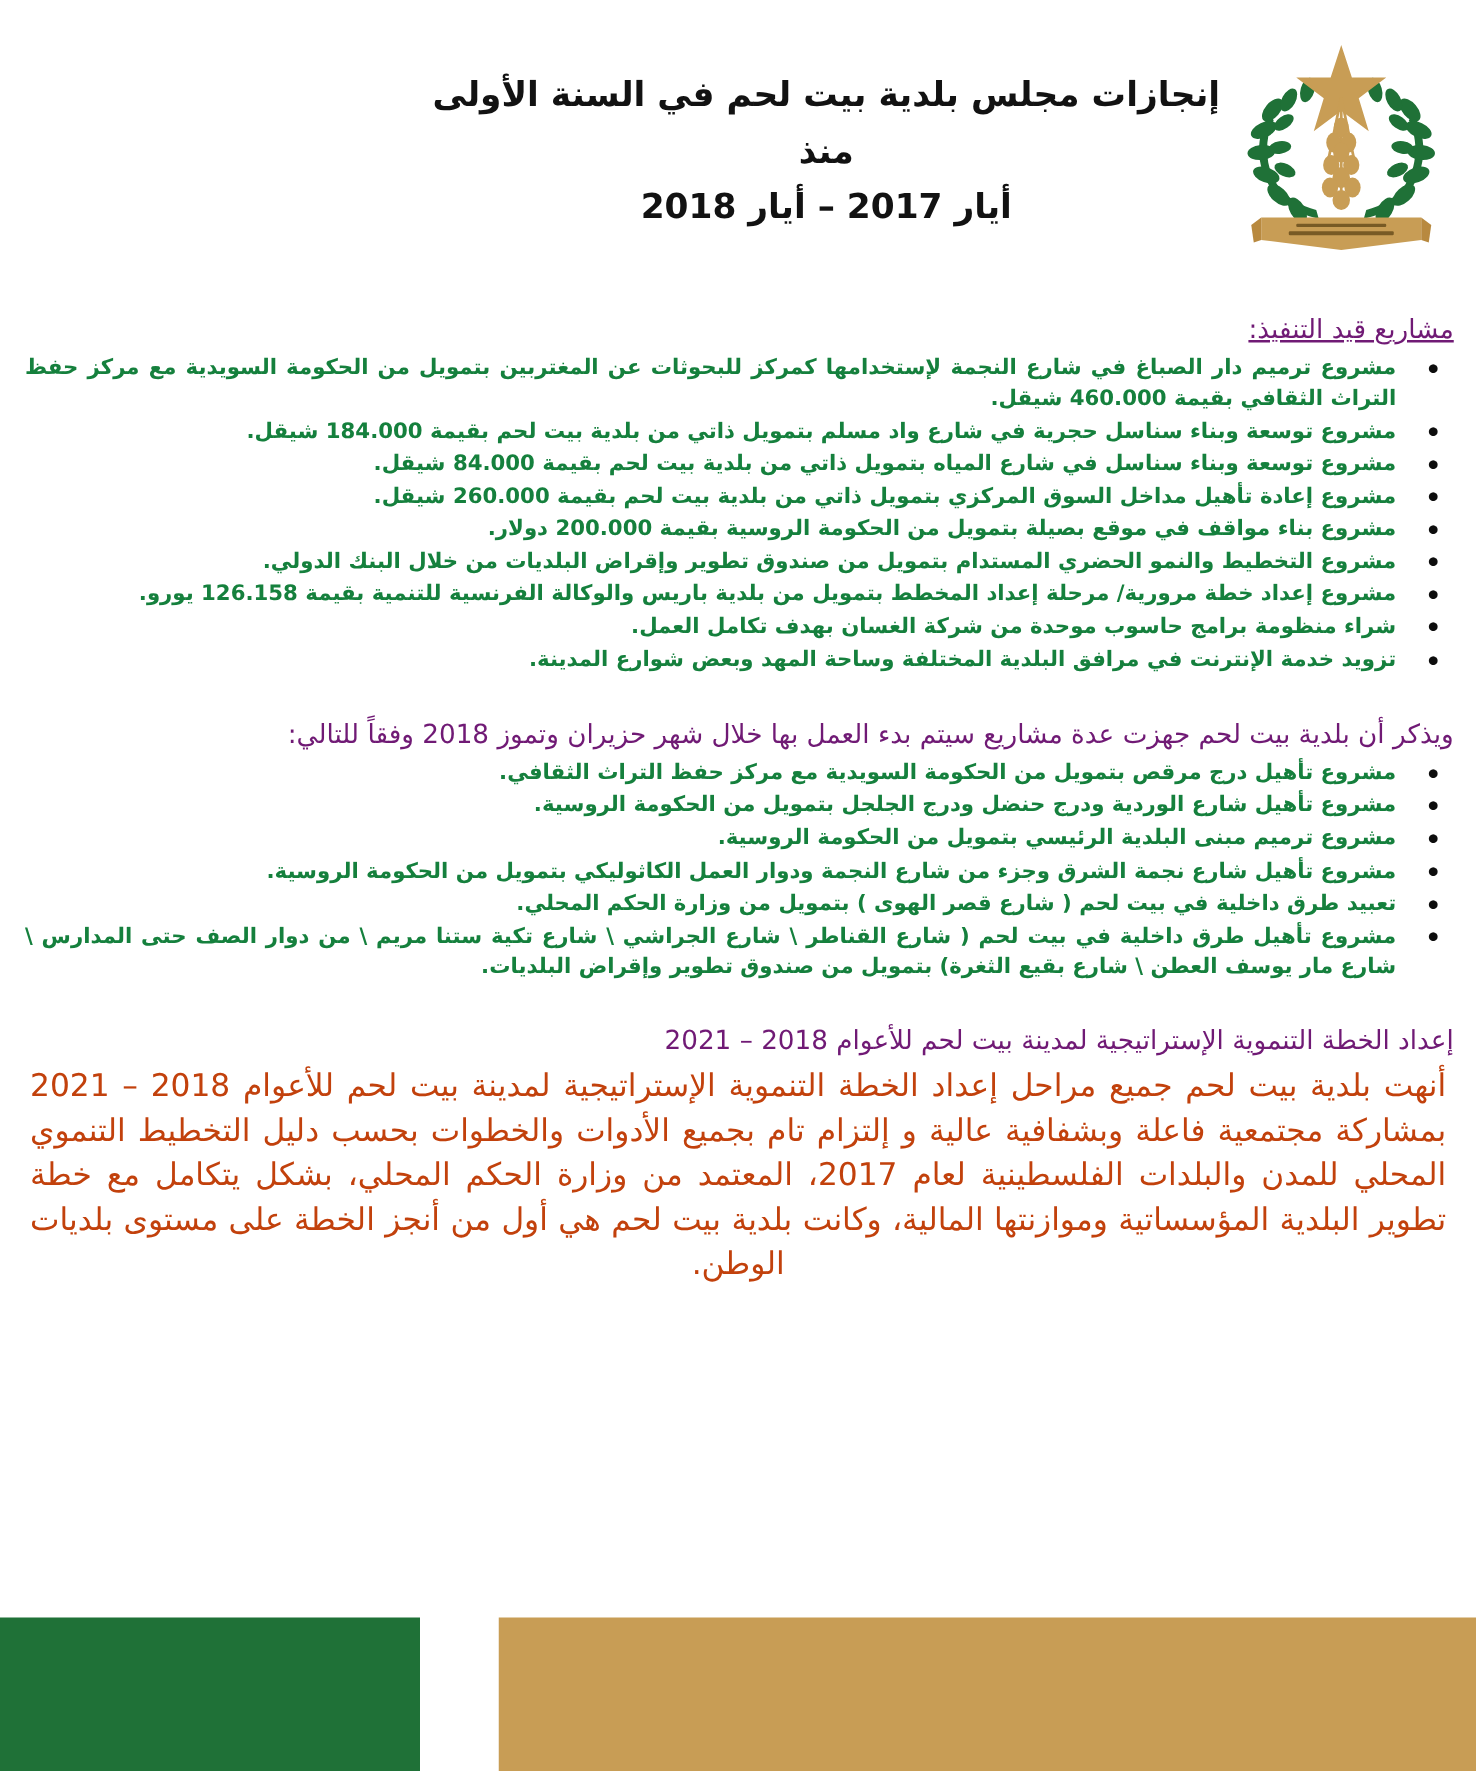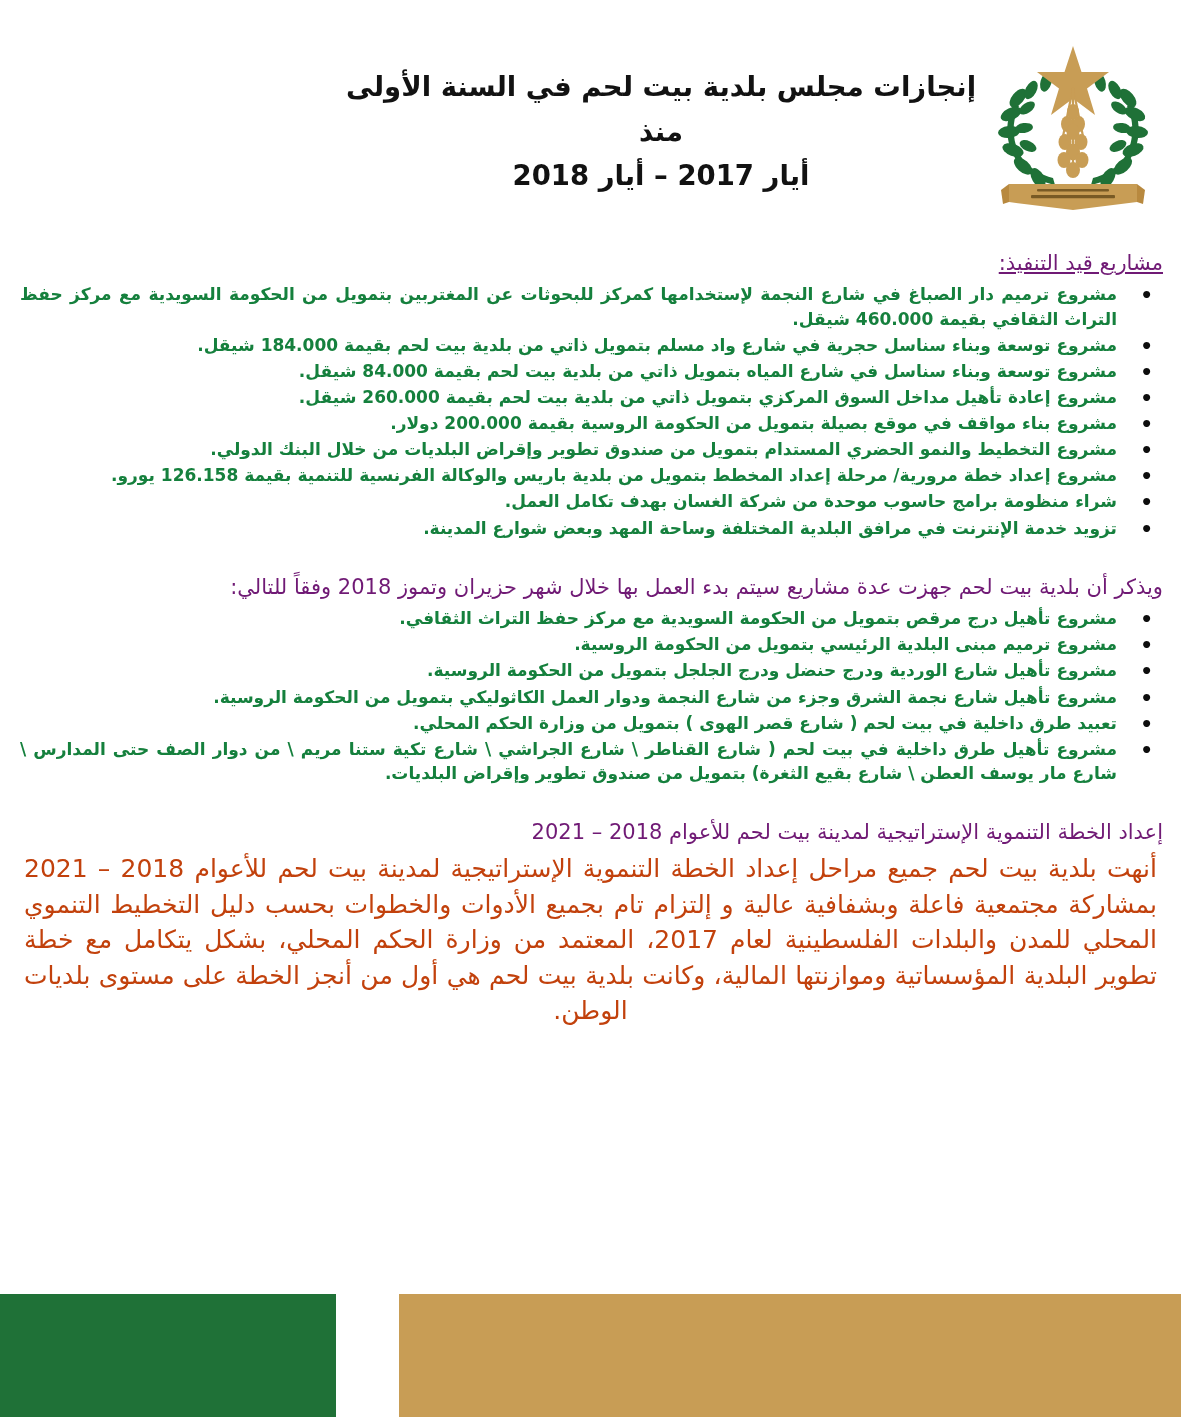--- a/index.html
+++ b/index.html
@@ -15,21 +15,21 @@
     background: #ffffff;
     overflow: hidden;
     font-family: "DejaVu Sans", "Liberation Sans", sans-serif;
     color: #0d0d0d;
     direction: rtl;
   }
 
   
   .header {
     position: absolute;
-    top: 40px;
+    top: 30px;
     right: 0;
     left: 0;
     height: 175px;
   }
   .header-title {
     position: absolute;
     top: 24px;
     right: 200px;
     width: 640px;
     text-align: center;
@@ -234,22 +234,22 @@
       </ul>
     </div>
 
     <div class="gap-block"></div>
 
     <div>
       <div class="sec-heading justify nounderline">ويذكر أن بلدية بيت لحم جهزت عدة مشاريع  سيتم بدء العمل بها خلال شهر حزيران وتموز 2018 وفقاً للتالي:</div>
 
       <ul class="bullets">
         <li>مشروع تأهيل درج مرقص بتمويل من الحكومة السويدية مع مركز حفظ التراث الثقافي.</li>
+        <li>مشروع تأهيل شارع الوردية ودرج حنضل ودرج الجلجل بتمويل من الحكومة الروسية.</li>
         <li>مشروع ترميم مبنى البلدية الرئيسي بتمويل من الحكومة الروسية.</li>
-        <li>مشروع تأهيل شارع الوردية ودرج حنضل ودرج الجلجل بتمويل من الحكومة الروسية.</li>
         <li>مشروع تأهيل شارع نجمة الشرق وجزء من شارع النجمة ودوار العمل الكاثوليكي بتمويل من الحكومة الروسية.</li>
         <li>تعبيد طرق داخلية في بيت لحم ( شارع قصر الهوى ) بتمويل من وزارة الحكم المحلي.</li>
         <li>مشروع تأهيل طرق داخلية في بيت لحم ( شارع القناطر \ شارع الجراشي \ شارع تكية ستنا مريم \ من دوار الصف حتى المدارس \ شارع مار يوسف العطن \ شارع بقيع الثغرة) بتمويل من صندوق تطوير وإقراض البلديات.</li>
       </ul>
     </div>
 
     <div class="gap-block"></div>
 
     <div>
       <div class="sec-heading center">إعداد الخطة التنموية الإستراتيجية لمدينة بيت لحم للأعوام 2018 – 2021</div>

